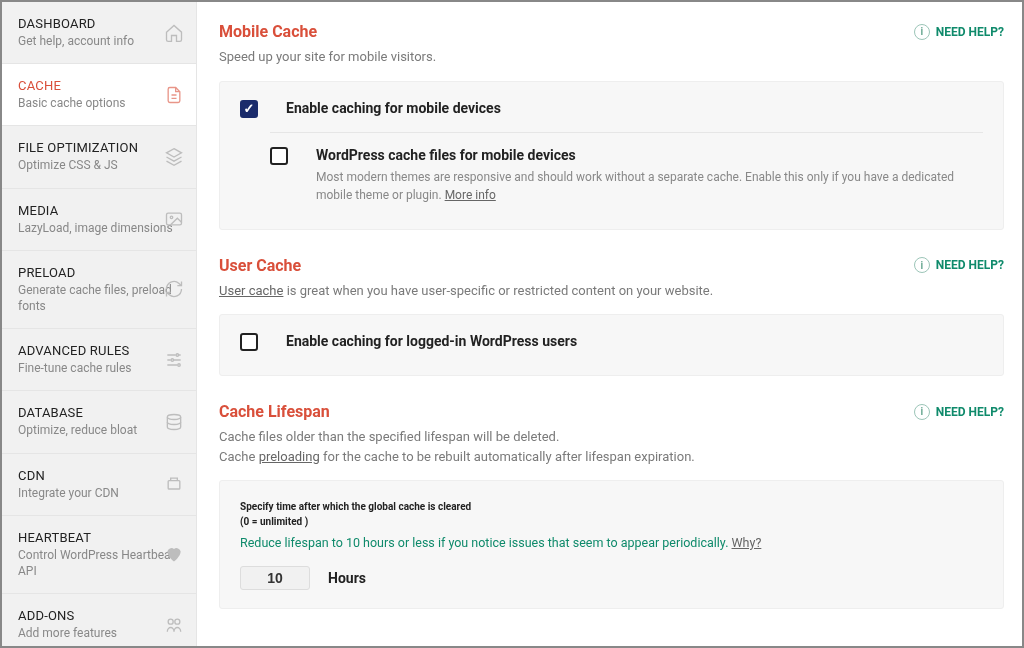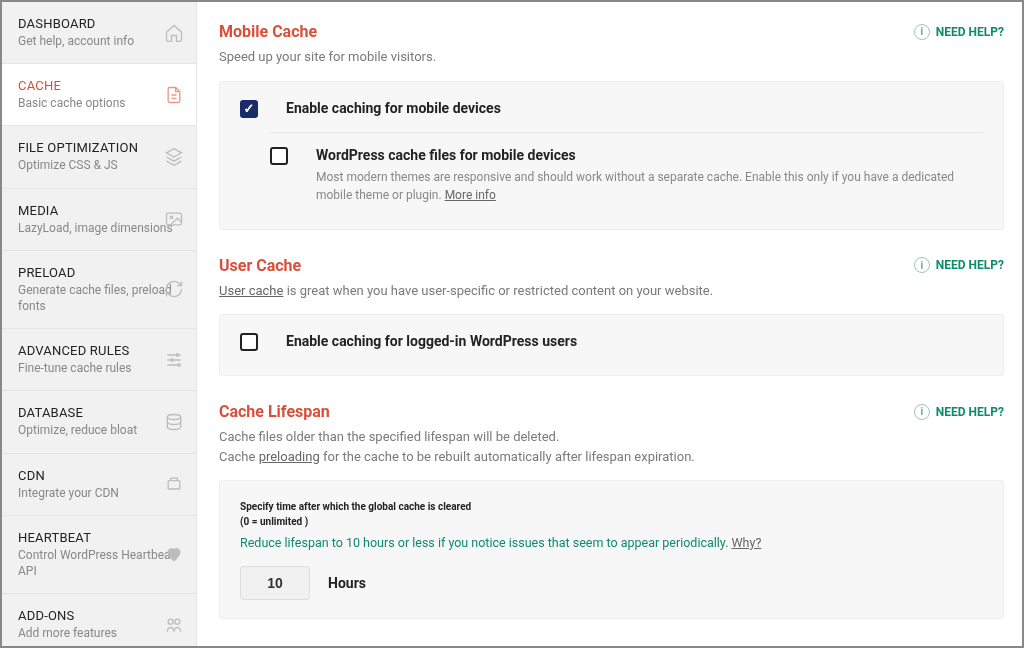--- a/index.html
+++ b/index.html
@@ -99,21 +99,21 @@
   }
   .checkbox.checked{background:#1a2b6b;border-color:#1a2b6b;}
   .checkbox.checked::after{content:"✓";color:#fff;font-size:13px;font-weight:700;}
   .option-label{font-weight:700;color:#222;font-size:14px;}
   .option-desc{color:#888;font-size:12px;line-height:1.55;margin-top:5px;}
   .option-body{flex:1;}
   .field-label{font-weight:700;color:#222;font-size:10px;line-height:1.5;}
   .tip{color:#0f8a6b;font-size:12.5px;margin-top:6px;}
   .lifespan-row{display:flex;align-items:center;gap:18px;margin-top:16px;}
   .num-input{
-    width:70px;height:34px;border:1px solid #ddd;background:#f1f1f1;text-align:center;
+    width:70px;height:24px;border:1px solid #ddd;background:#f1f1f1;text-align:center;
     font-weight:700;font-size:14px;color:#333;border-radius:3px;
   }
   .unit-label{font-weight:700;color:#222;}
   svg{width:100%;height:100%;}
 </style>
 </head>
 <body>
 
 <div class="app">
 

